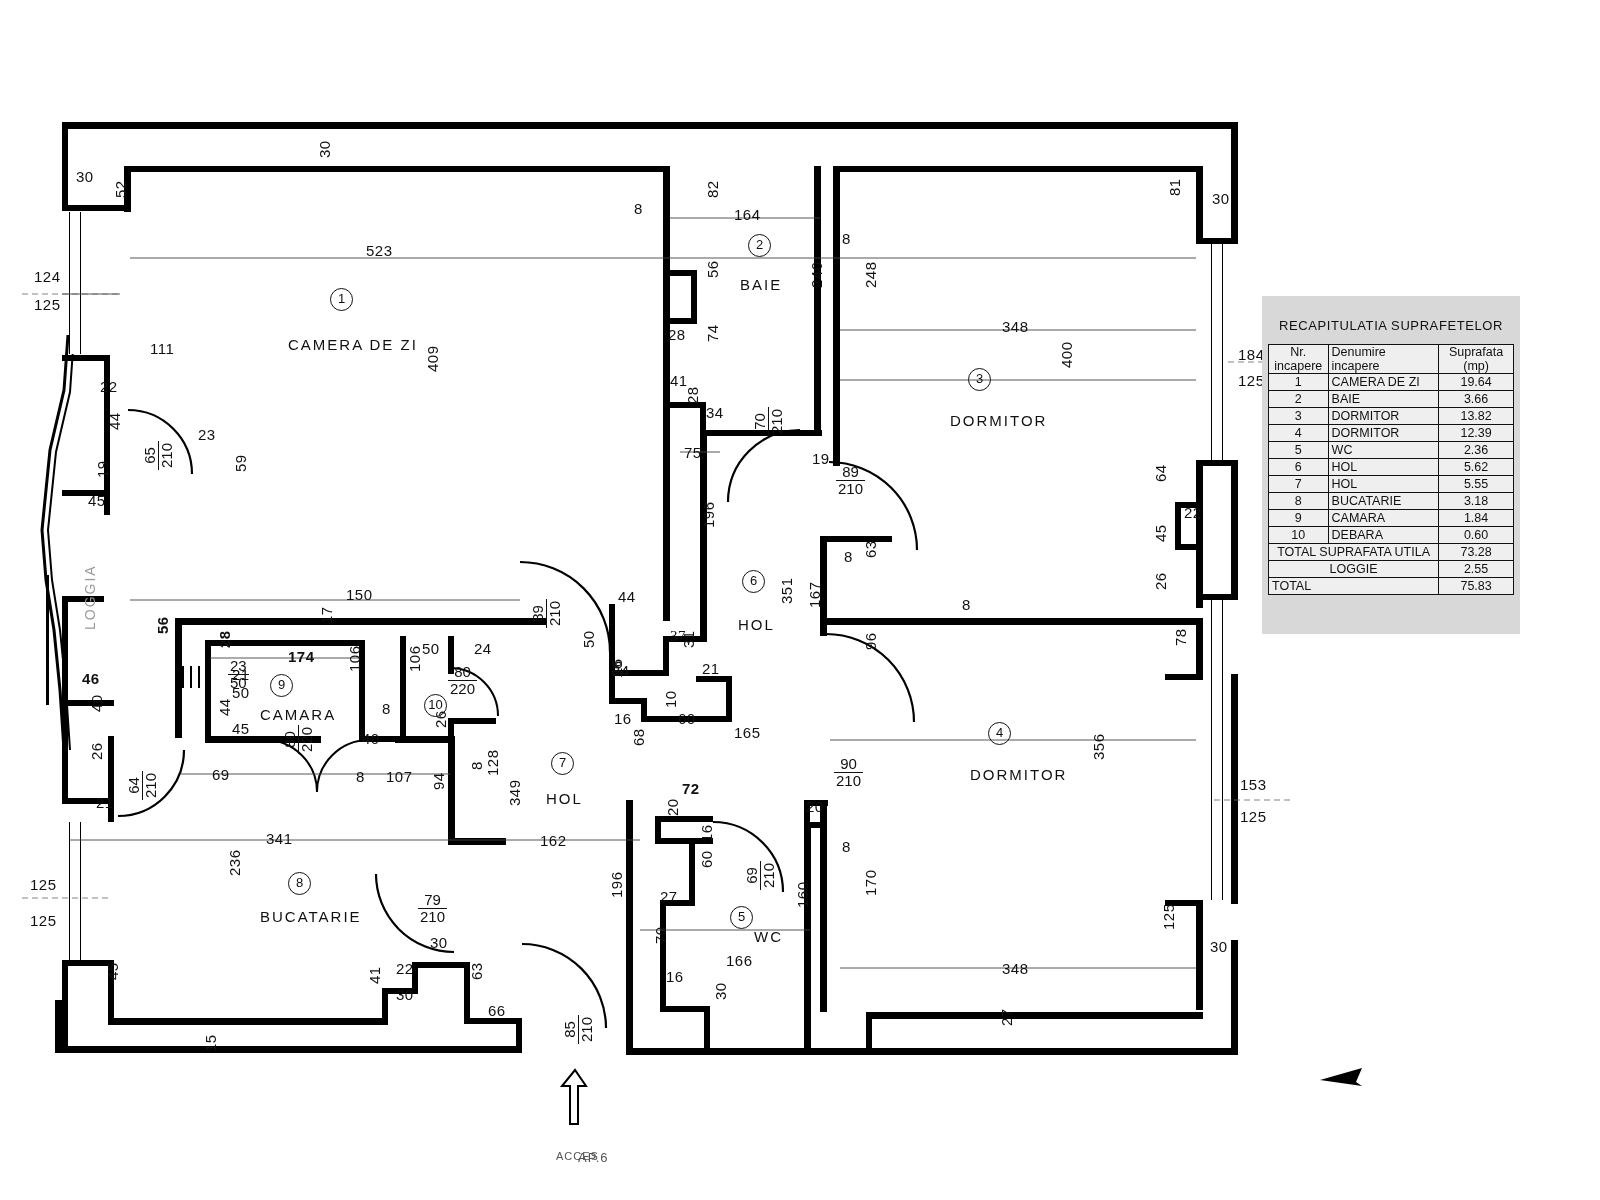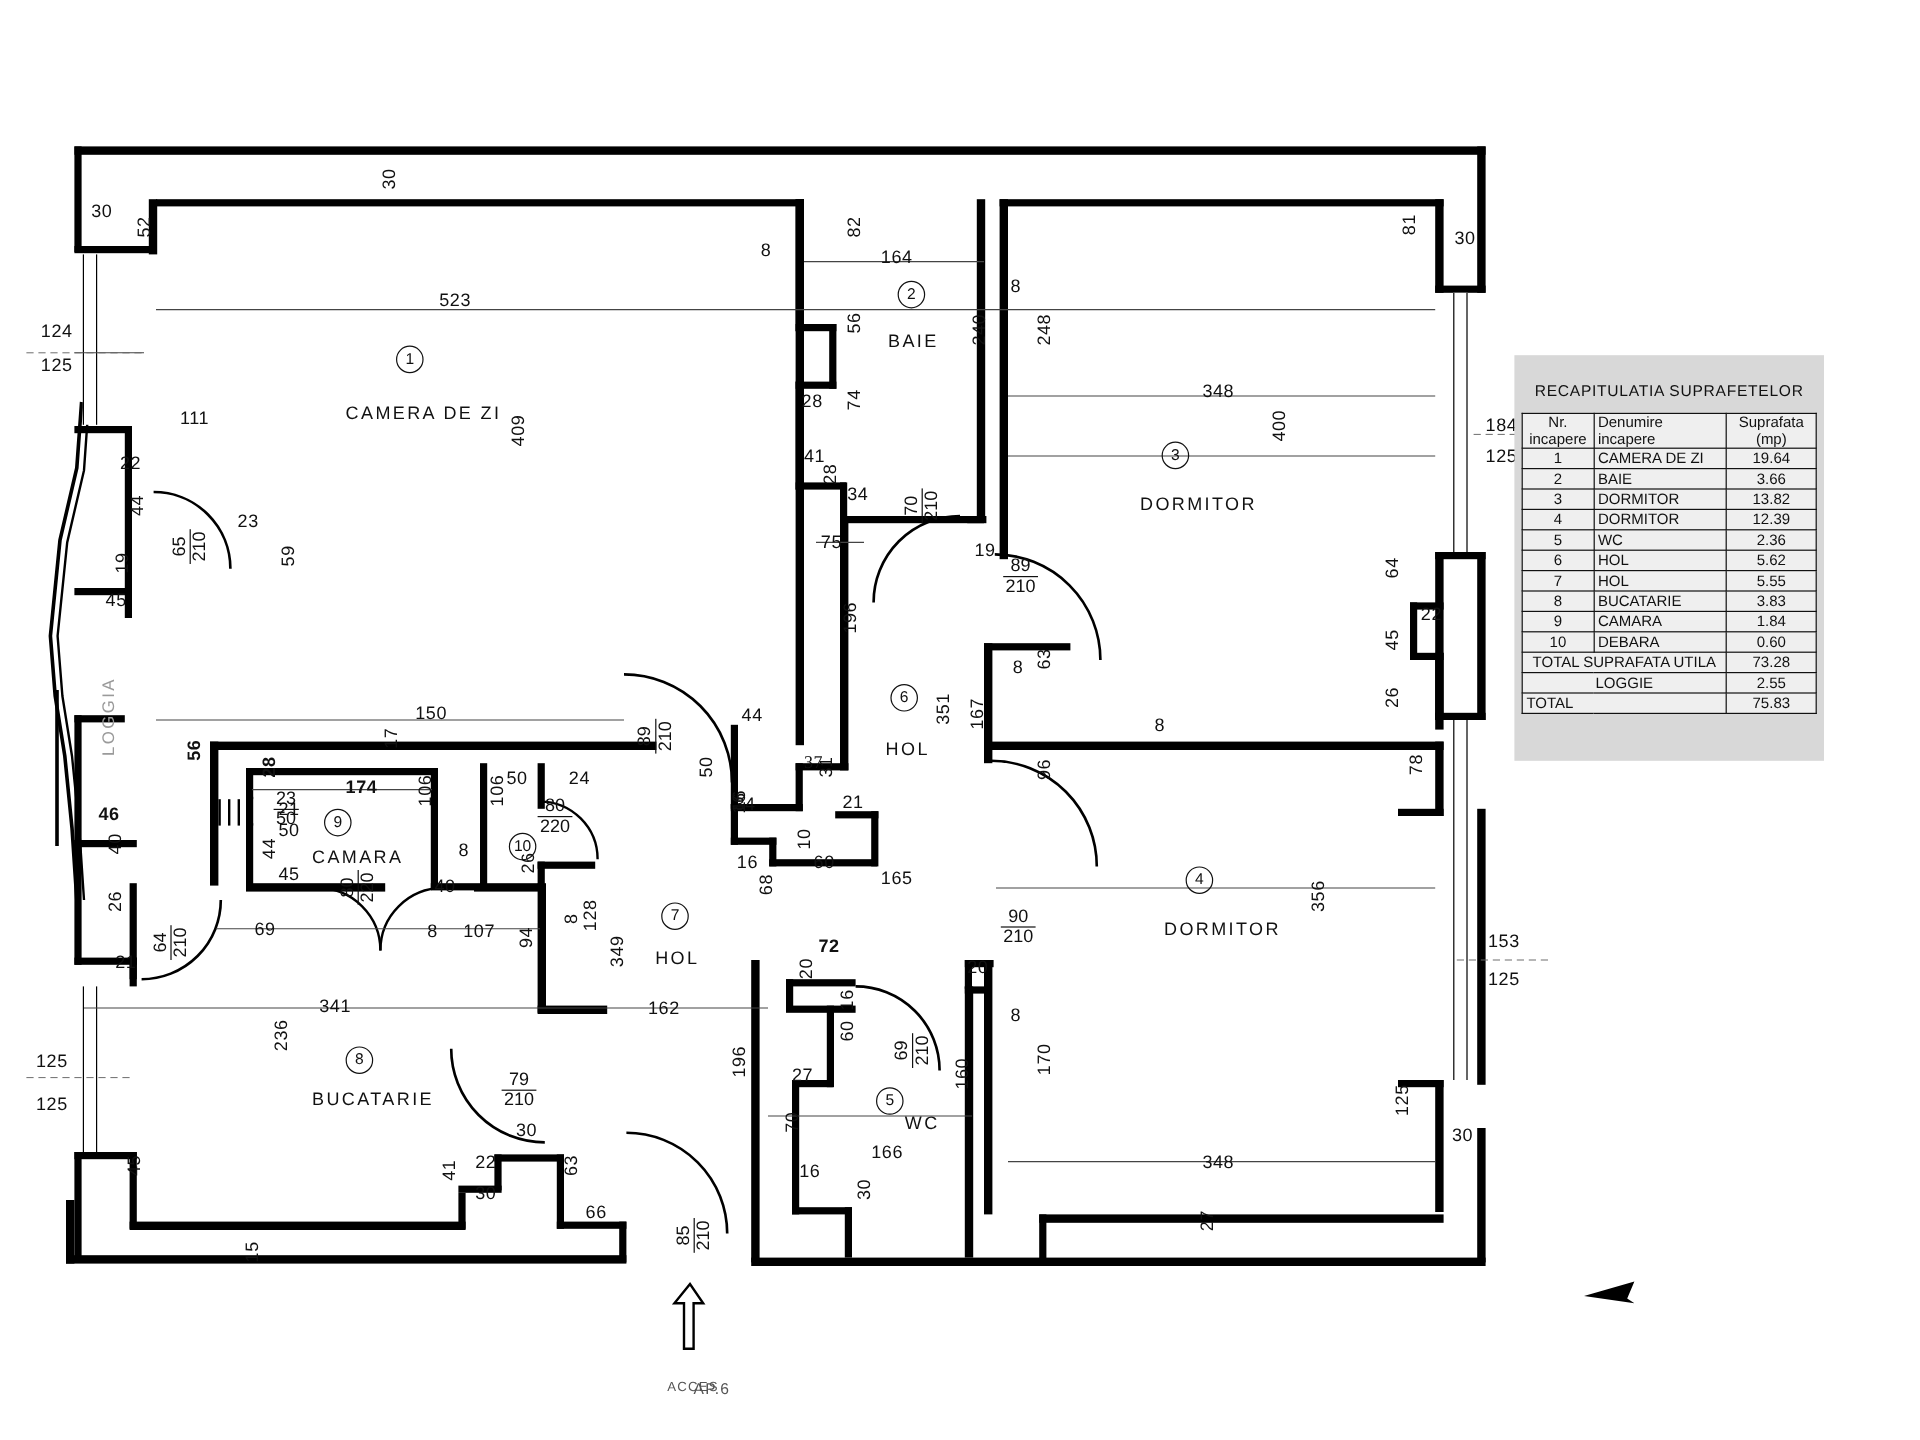--- a/index.html
+++ b/index.html
@@ -491,21 +491,21 @@
             <td class="c-sup">5.62</td>
           </tr>
       <tr>
             <td class="c-nr">7</td>
             <td class="c-den">HOL</td>
             <td class="c-sup">5.55</td>
           </tr>
       <tr>
             <td class="c-nr">8</td>
             <td class="c-den">BUCATARIE</td>
-            <td class="c-sup">3.83</td>
+            <td class="c-sup">3.18</td>
           </tr>
       <tr>
             <td class="c-nr">9</td>
             <td class="c-den">CAMARA</td>
             <td class="c-sup">1.84</td>
           </tr>
       <tr>
             <td class="c-nr">10</td>
             <td class="c-den">DEBARA</td>
             <td class="c-sup">0.60</td>

